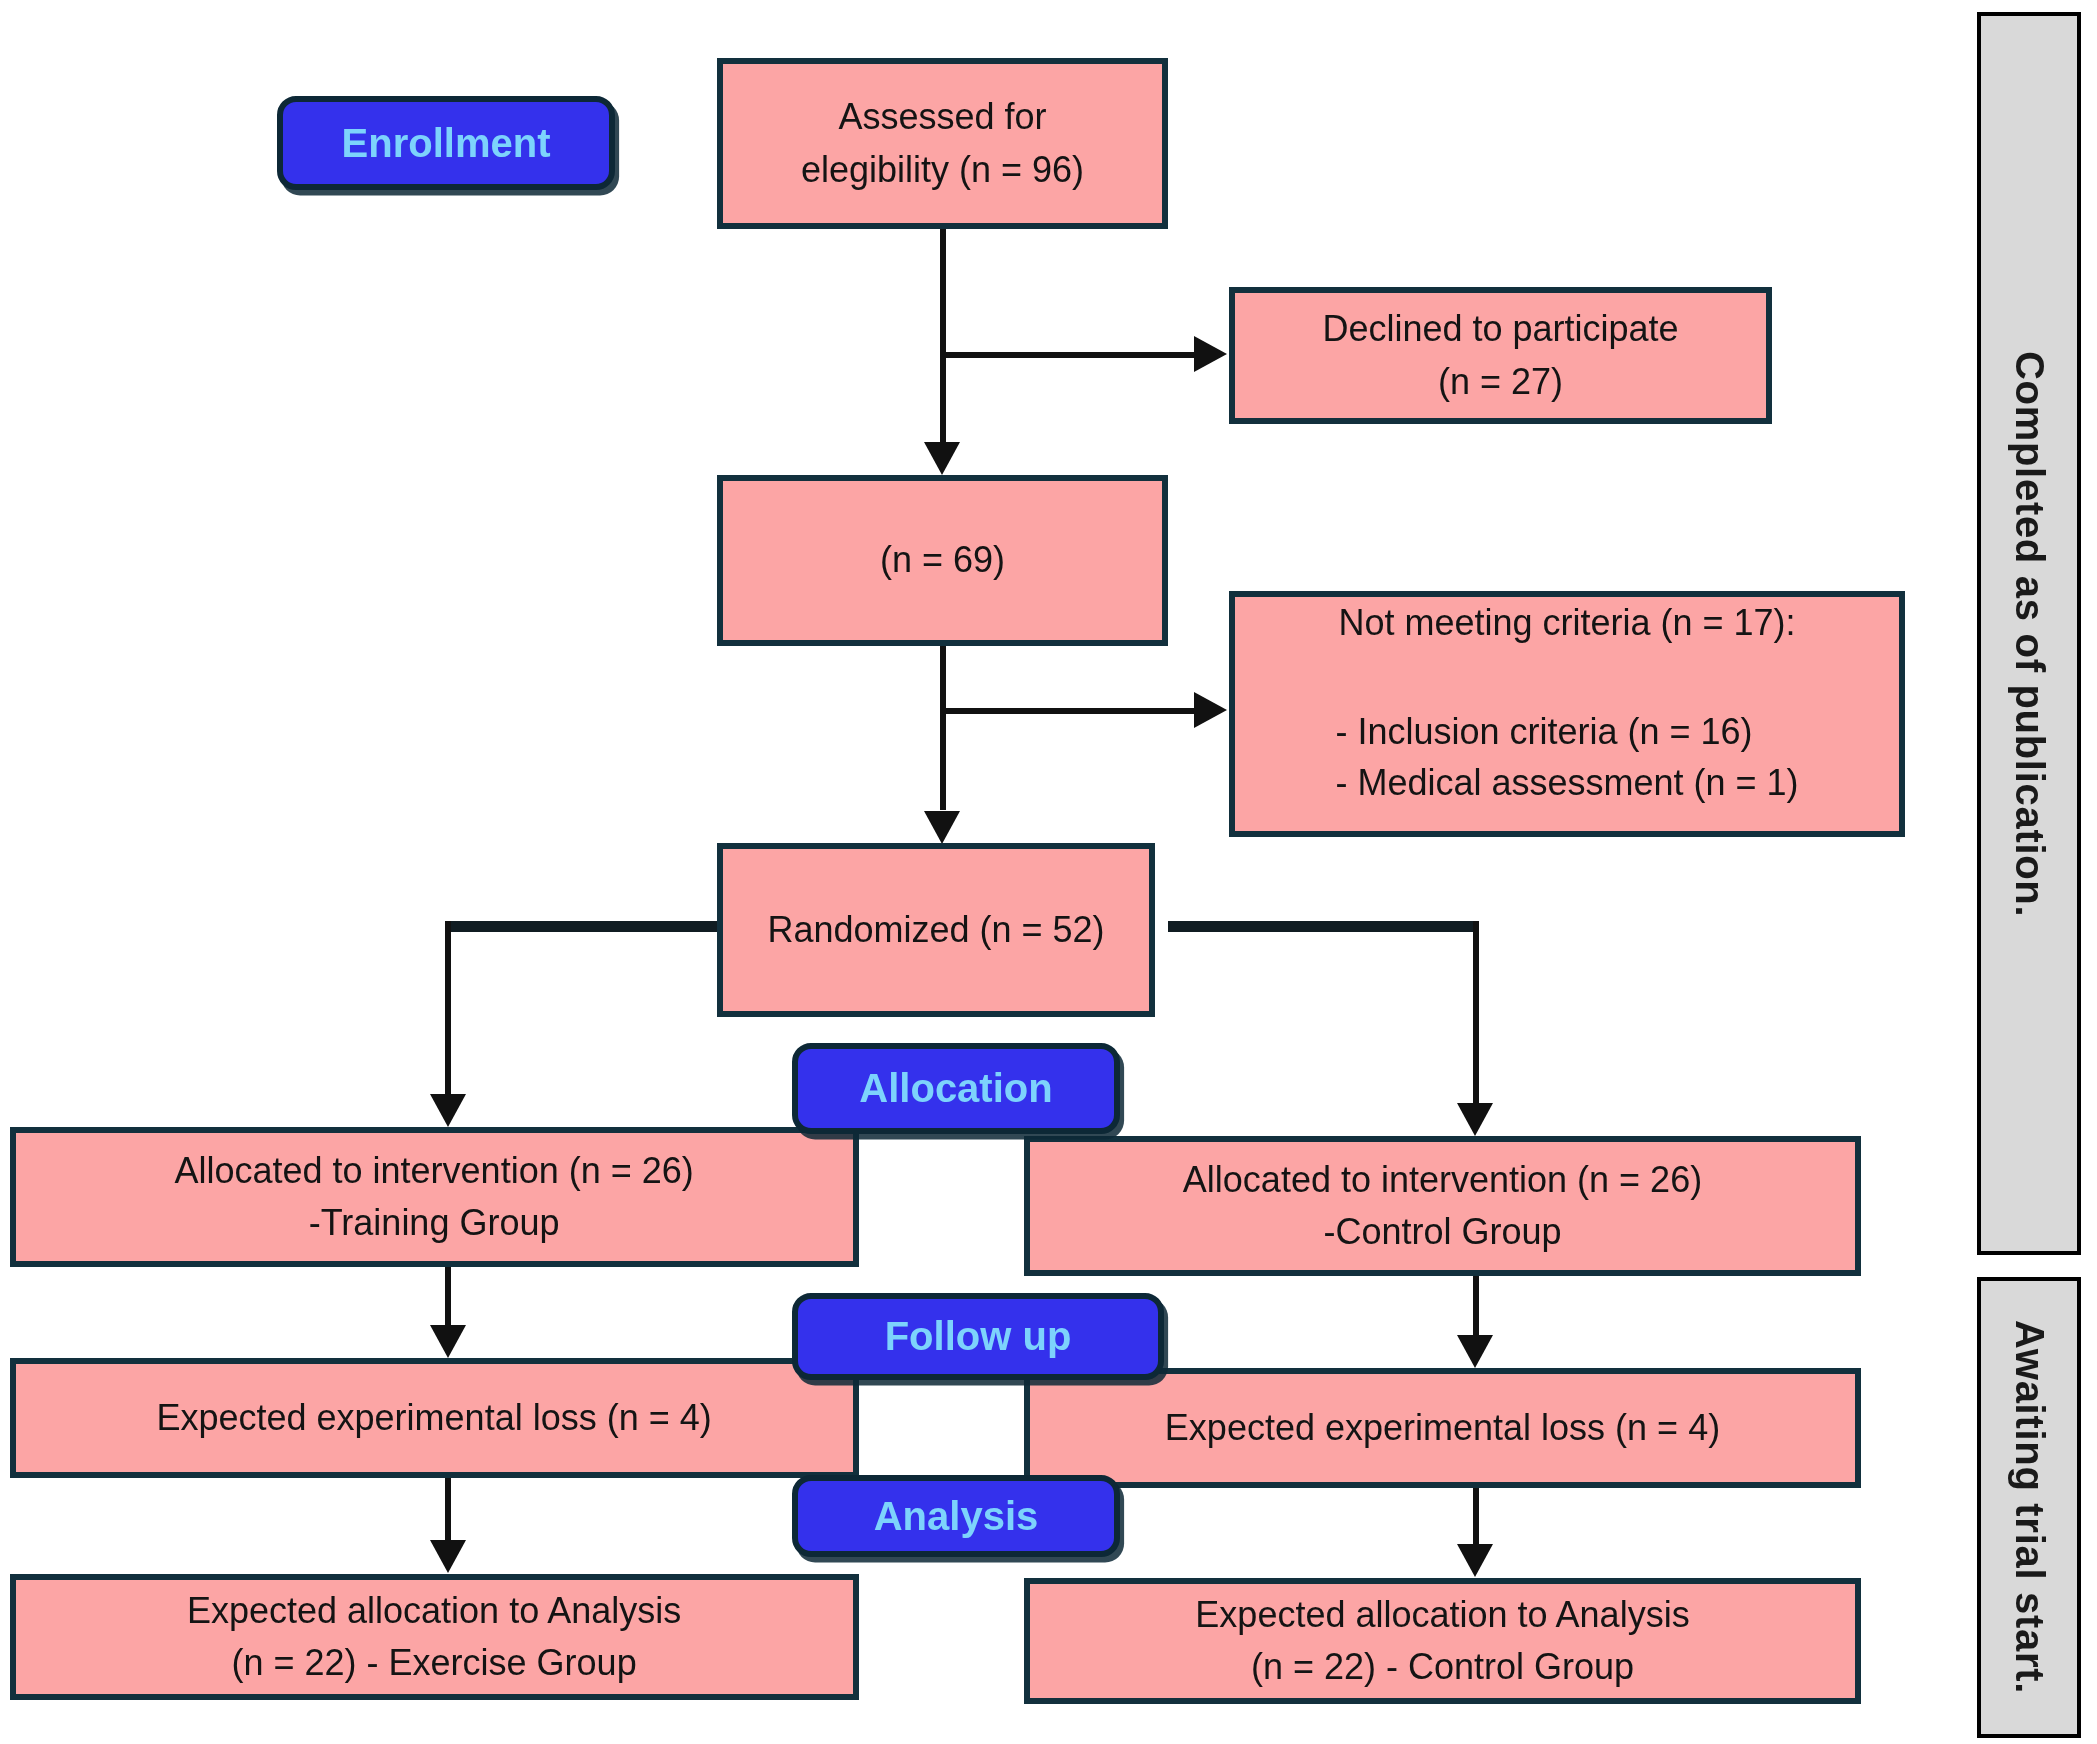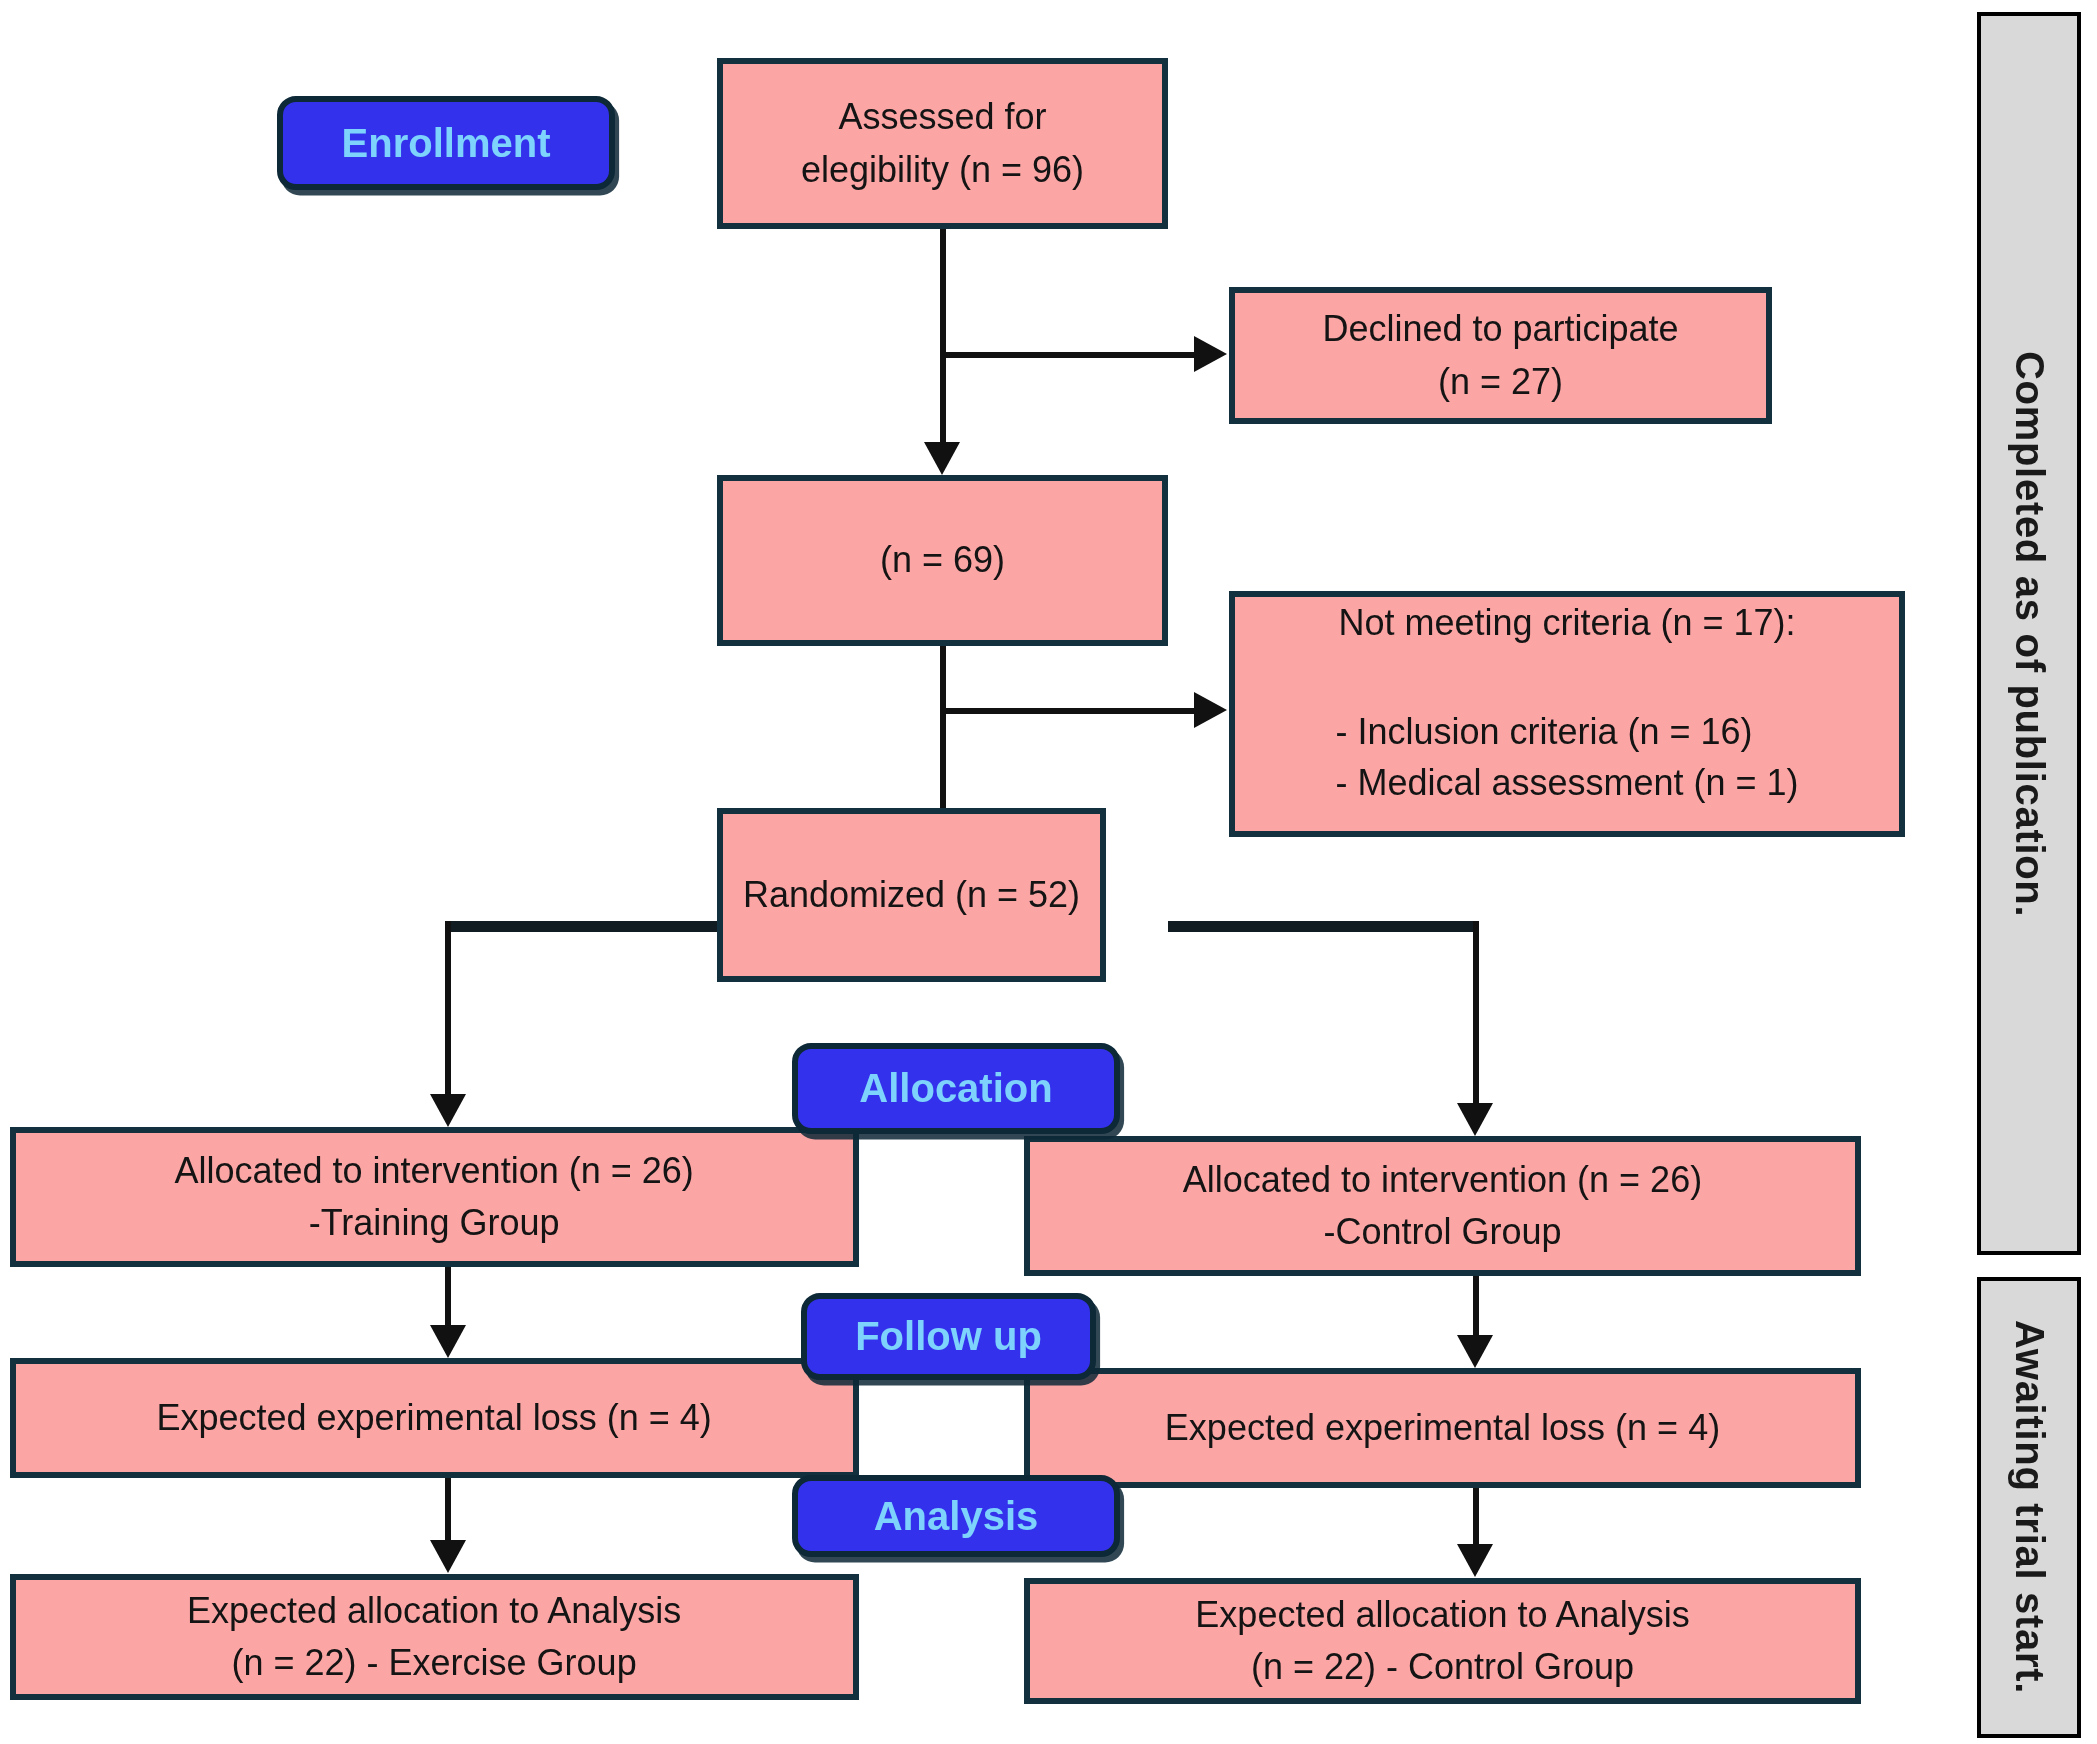--- a/index.html
+++ b/index.html
@@ -126,21 +126,21 @@
   </div>
 
   <div class="box nm-box" style="left:1229px;top:591px;width:676px;height:246px;">
     <div class="nm-title">Not meeting criteria (n = 17):</div>
     <div class="nm-items">
       <div>- Inclusion criteria (n = 16)</div>
       <div>- Medical assessment (n = 1)</div>
     </div>
   </div>
 
-  <div class="box" style="left:717px;top:808px;width:389px;height:174px;">
+  <div class="box" style="left:717px;top:843px;width:438px;height:174px;">
     <div>Randomized (n = 52)</div>
   </div>
 
   <div class="box" style="left:9.6px;top:1127px;width:849px;height:140px;">
     <div>Allocated to intervention (n = 26)</div>
     <div>-Training Group</div>
   </div>
 
   <div class="box" style="left:1024px;top:1136px;width:837px;height:140px;">
     <div>Allocated to intervention (n = 26)</div>
@@ -164,21 +164,21 @@
     <div>Expected allocation to Analysis</div>
     <div>(n = 22) - Control Group</div>
   </div>
 
   <div class="stage" style="left:277px;top:96px;width:338px;height:94px;">
     <span>Enrollment</span>
   </div>
   <div class="stage" style="left:792px;top:1043px;width:328px;height:91px;">
     <span>Allocation</span>
   </div>
-  <div class="stage" style="left:792px;top:1293px;width:295px;height:87px;margin-left:9px;">
+  <div class="stage" style="left:792px;top:1293px;width:372px;height:87px;">
     <span>Follow up</span>
   </div>
   <div class="stage" style="left:792px;top:1475px;width:328px;height:82px;">
     <span>Analysis</span>
   </div>
 
   <div class="sidebar" style="left:1977px;top:12.3px;height:1243px;">
     <span>Completed as of publication.</span>
   </div>
   <div class="sidebar" style="left:1977px;top:1277px;height:461px;">

